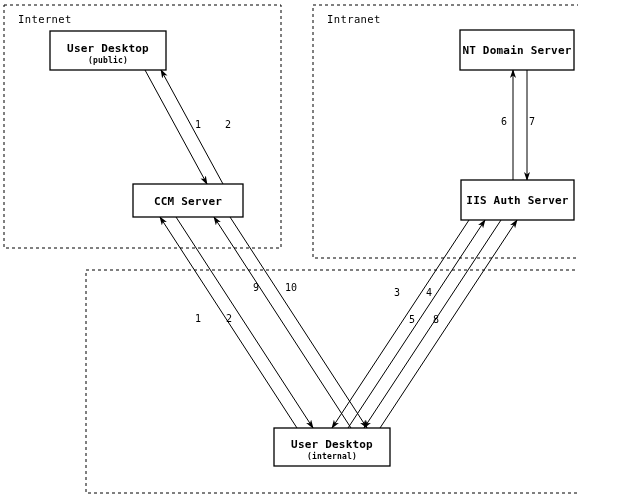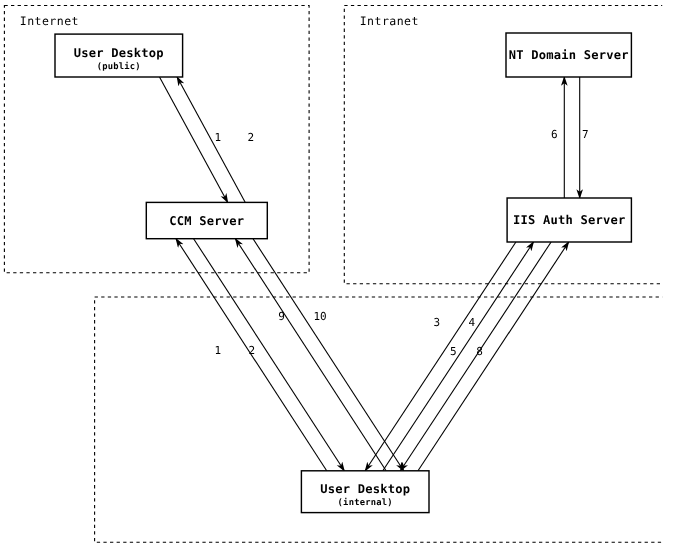--- a/index.html
+++ b/index.html
@@ -9,21 +9,20 @@
   }
   body {
     font-family: "DejaVu Sans Mono", monospace;
   }
   #diagram-root {
     position: relative;
     width: 578px;
     height: 497px;
     background: #ffffff;
     overflow: hidden;
-    padding-left: 24px;
   }
   svg#diagram-svg {
     position: absolute;
     top: 0;
     left: 0;
     width: 627px;
     height: 497px;
   }
   .zone-rect {
     fill: none;

